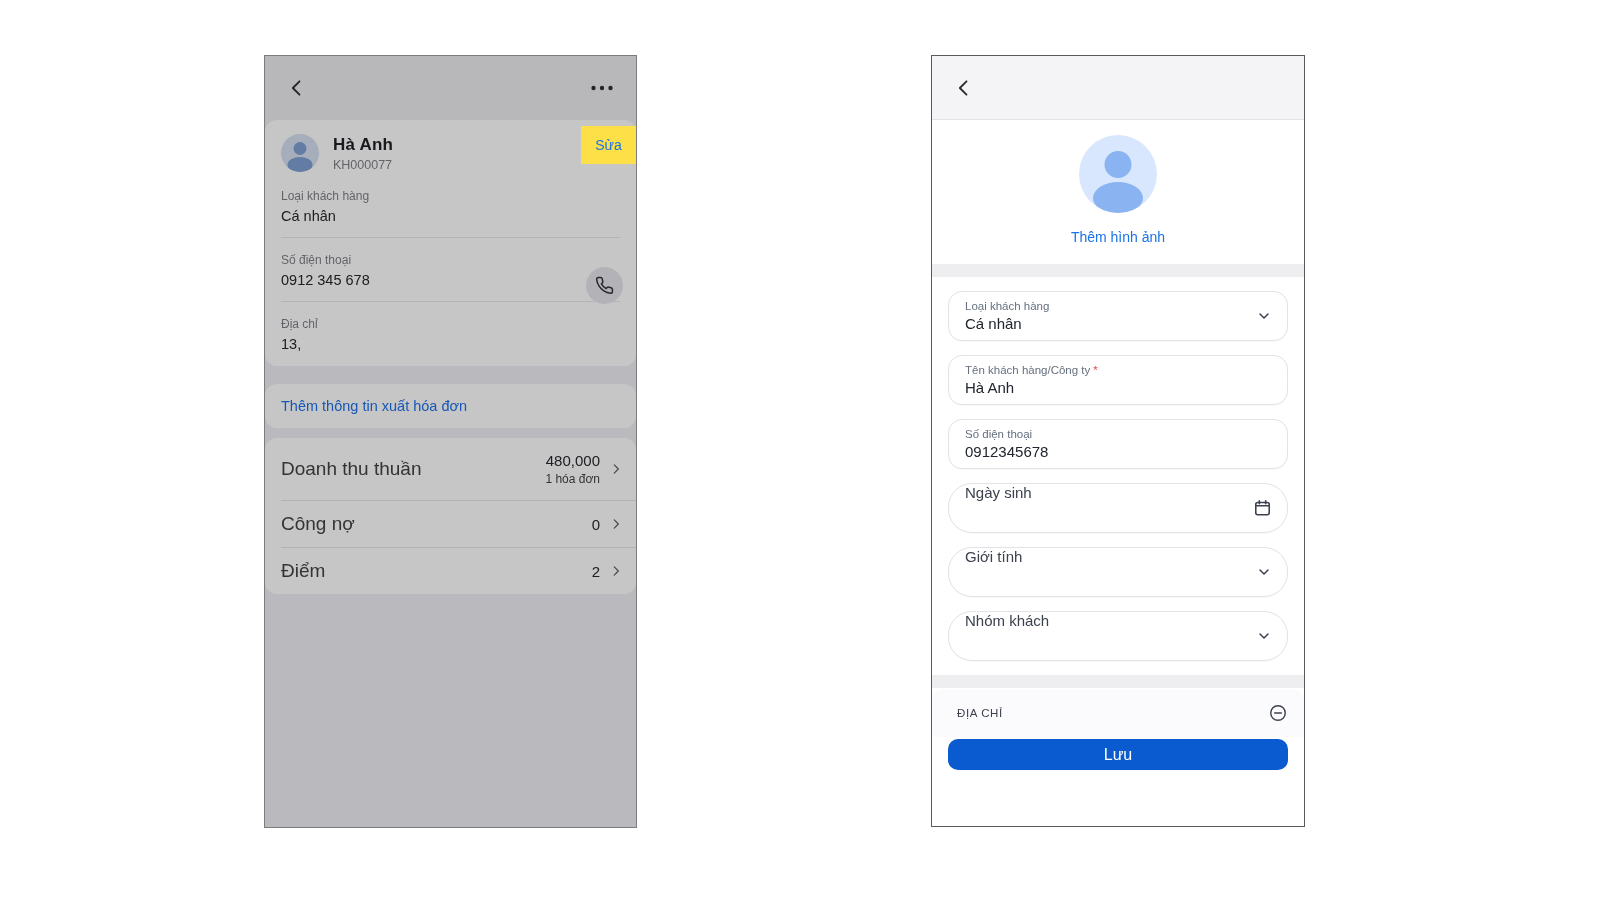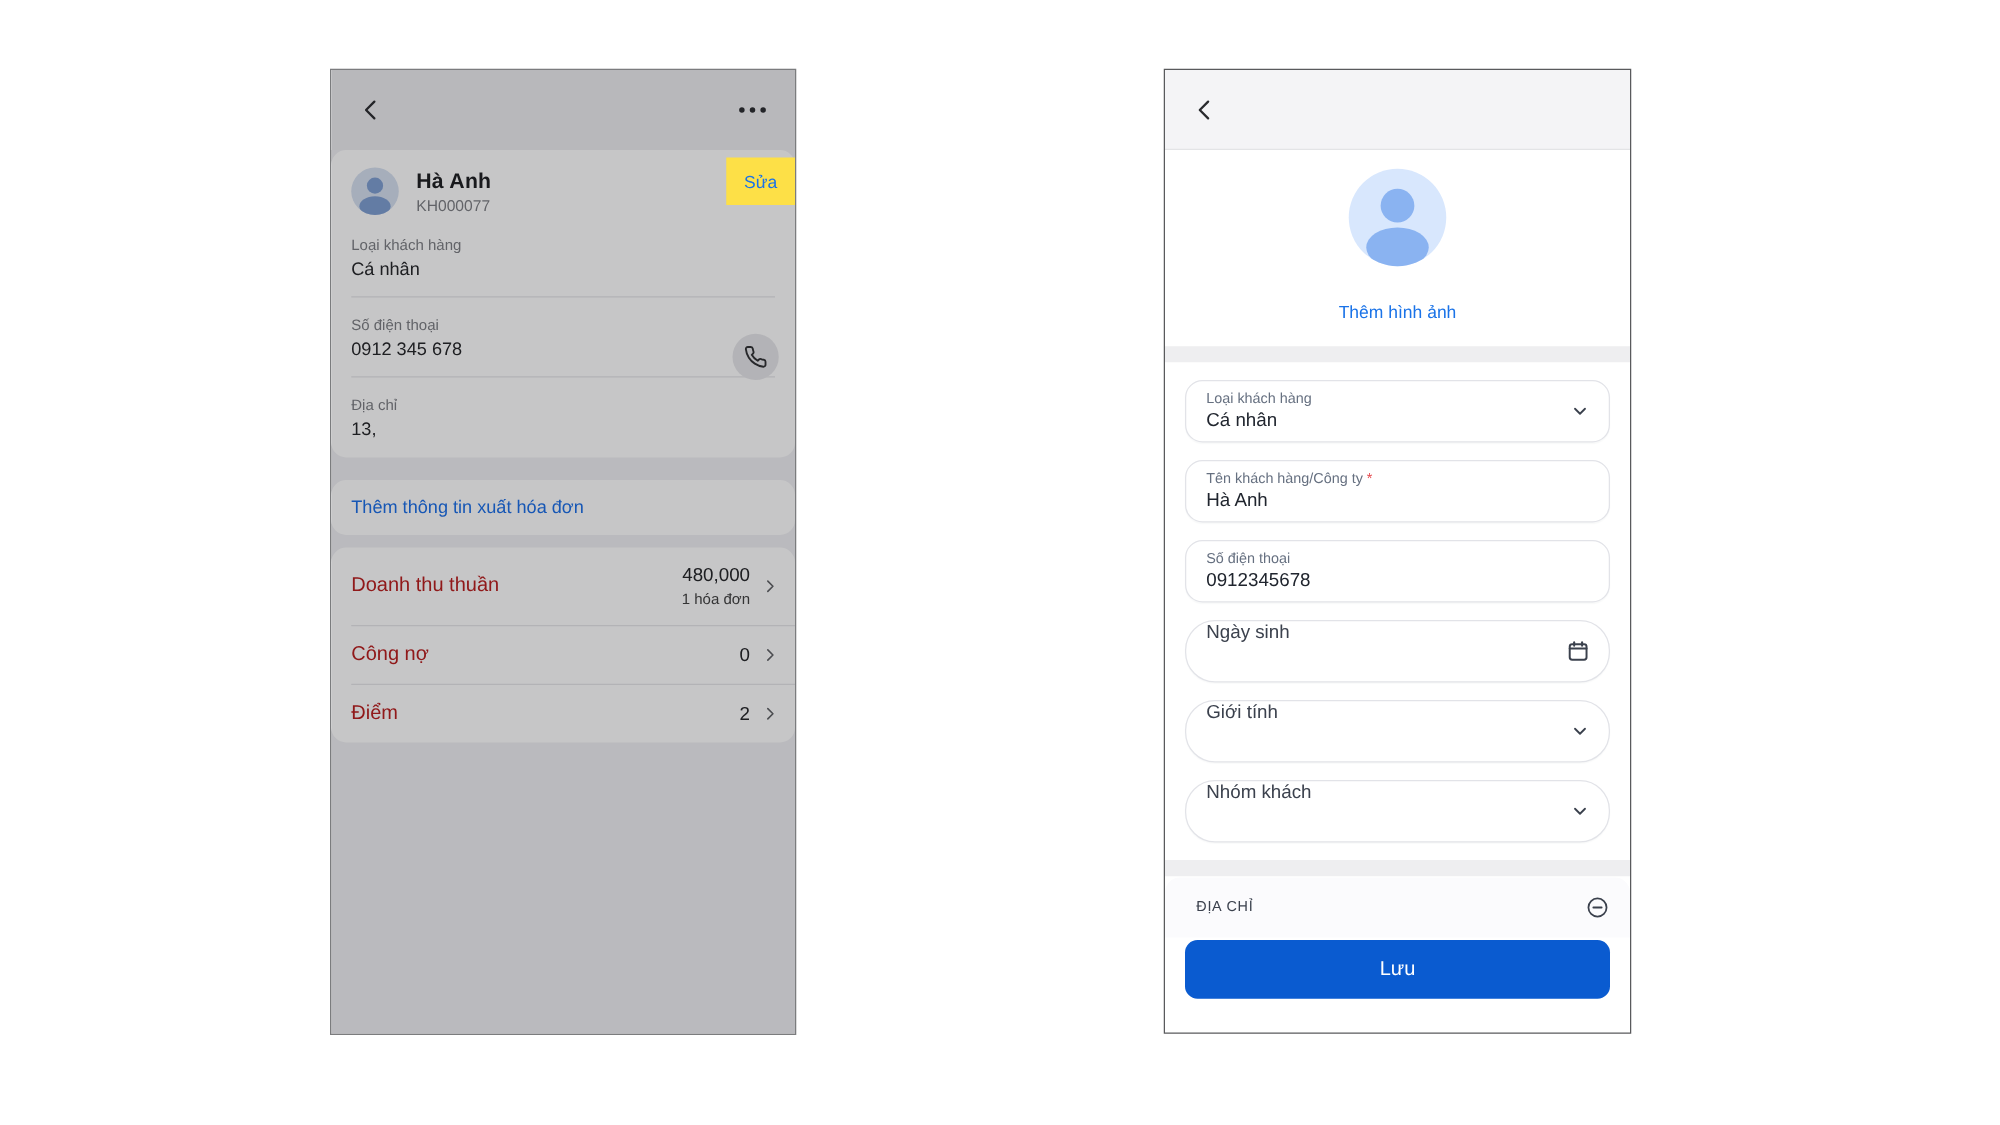--- a/index.html
+++ b/index.html
@@ -36,51 +36,51 @@
   .phone-row { position:relative; }
   .phone-btn { position:absolute; right:-3px; top:14px; width:37px; height:37px; border-radius:50%;
                background:#e7e7ea; border:none; display:flex; align-items:center; justify-content:center; cursor:pointer; }
   .gap18 { height:18px; } .gap10 { height:10px; }
   .link-card { height:44px; display:flex; align-items:center; padding:0 16px; }
   .link-text { font-size:14.5px; color:#1a6ee8; }
   .stats-card { padding:0 0 0 16px; }
   .stat-row { display:flex; align-items:center; padding-right:13px; cursor:pointer; }
   .stat-row.tall { height:62px; }
   .stat-row.short { height:47px; border-top:1px solid #e6e6e9; }
-  .stat-label { flex:1; font-size:16px; color:#b91c1c; font-weight:500; }
+  .stat-label { flex:1; font-size:19px; color:#404040; font-weight:500; }
   .stat-right { text-align:right; }
   .stat-value { font-size:15px; color:#232427; font-weight:500; }
   .stat-sub { font-size:12px; color:#404040; margin-top:3px; }
   .stat-chev { margin-left:9px; }
   .dim { position:absolute; inset:0; background:rgba(18,18,20,0.24); z-index:6; }
   .edit-spot { position:absolute; top:70px; right:0; width:55px; height:38px; background:#fde047; z-index:7;
                display:flex; align-items:center; justify-content:center; border:none; cursor:pointer;
                font-size:14px; color:#1a73e8; font-family:inherit; }
 
   
   .phone-right .hdr { background:#f4f4f6; border-bottom:1px solid #e3e4e6; }
   .photo-card { background:#fff; border-radius:0 0 12px 12px; padding:15px 0 18px; text-align:center; }
   .ava-big { width:78px; height:78px; border-radius:50%; background:#d8e7fd; position:relative; overflow:hidden; margin:0 auto; cursor:pointer; }
   .ava-big .head { position:absolute; left:50%; transform:translateX(-50%); top:16px; width:27px; height:27px; border-radius:50%; background:#8ab3f1; }
   .ava-big .body { position:absolute; left:50%; transform:translateX(-50%); top:47px; width:50px; height:32px; border-radius:50%; background:#8ab3f1; }
-  .add-photo { margin-top:28px; font-size:14px; color:#1a73e8; background:none; border:none; cursor:pointer; font-family:inherit; }
+  .add-photo { margin-top:16px; font-size:14px; color:#1a73e8; background:none; border:none; cursor:pointer; font-family:inherit; }
   .gray-band { height:13px; background:#eeeef0; }
   .form-wrap { background:#fff; padding:14px 16px 0; }
   .rfield { position:relative; height:50px; background:#fff; border:1px solid #e2e3e8; border-radius:14px;
             padding:8px 44px 0 16px; margin-bottom:14px; cursor:pointer; box-shadow:0 1px 1px rgba(40,50,70,0.03); }
   .rf-label { display:block; font-size:11.5px; color:#667080; }
   .rf-value { display:block; font-size:15px; color:#20252e; margin-top:3px; }
   .rfield.single { display:flex; align-items:flex-start; padding-top:0;border-radius:24px; }
   .rf-placeholder { font-size:15px; color:#3b414d; }
   .req { color:#e5484d; margin-left:3px; font-size:11.5px; }
   .rf-icon { position:absolute; right:15px; top:50%; transform:translateY(-50%); }
   .addr-row { background:#fbfbfd; border-radius:12px 12px 0 0; height:48px; display:flex; align-items:center;
               padding:0 16px 0 25px; margin-top:1px; }
   .addr-label { flex:1; font-size:11.5px; letter-spacing:.6px; color:#3b414d; font-weight:500; }
-  .save-btn { display:block; width:calc(100% - 32px); margin:2px 16px 0; height:47px; border:none; border-radius:10px;
+  .save-btn { display:block; width:calc(100% - 32px); margin:2px 16px 0; height:31px; border:none; border-radius:10px;
               background:#0a5bd0; color:#ffffff; font-size:16px; font-weight:500; font-family:inherit; cursor:pointer; }
 </style>
 </head>
 <body>
 
 <div class="canvas">
 
   <div class="phone phone-left">
 
     <div class="hdr">

